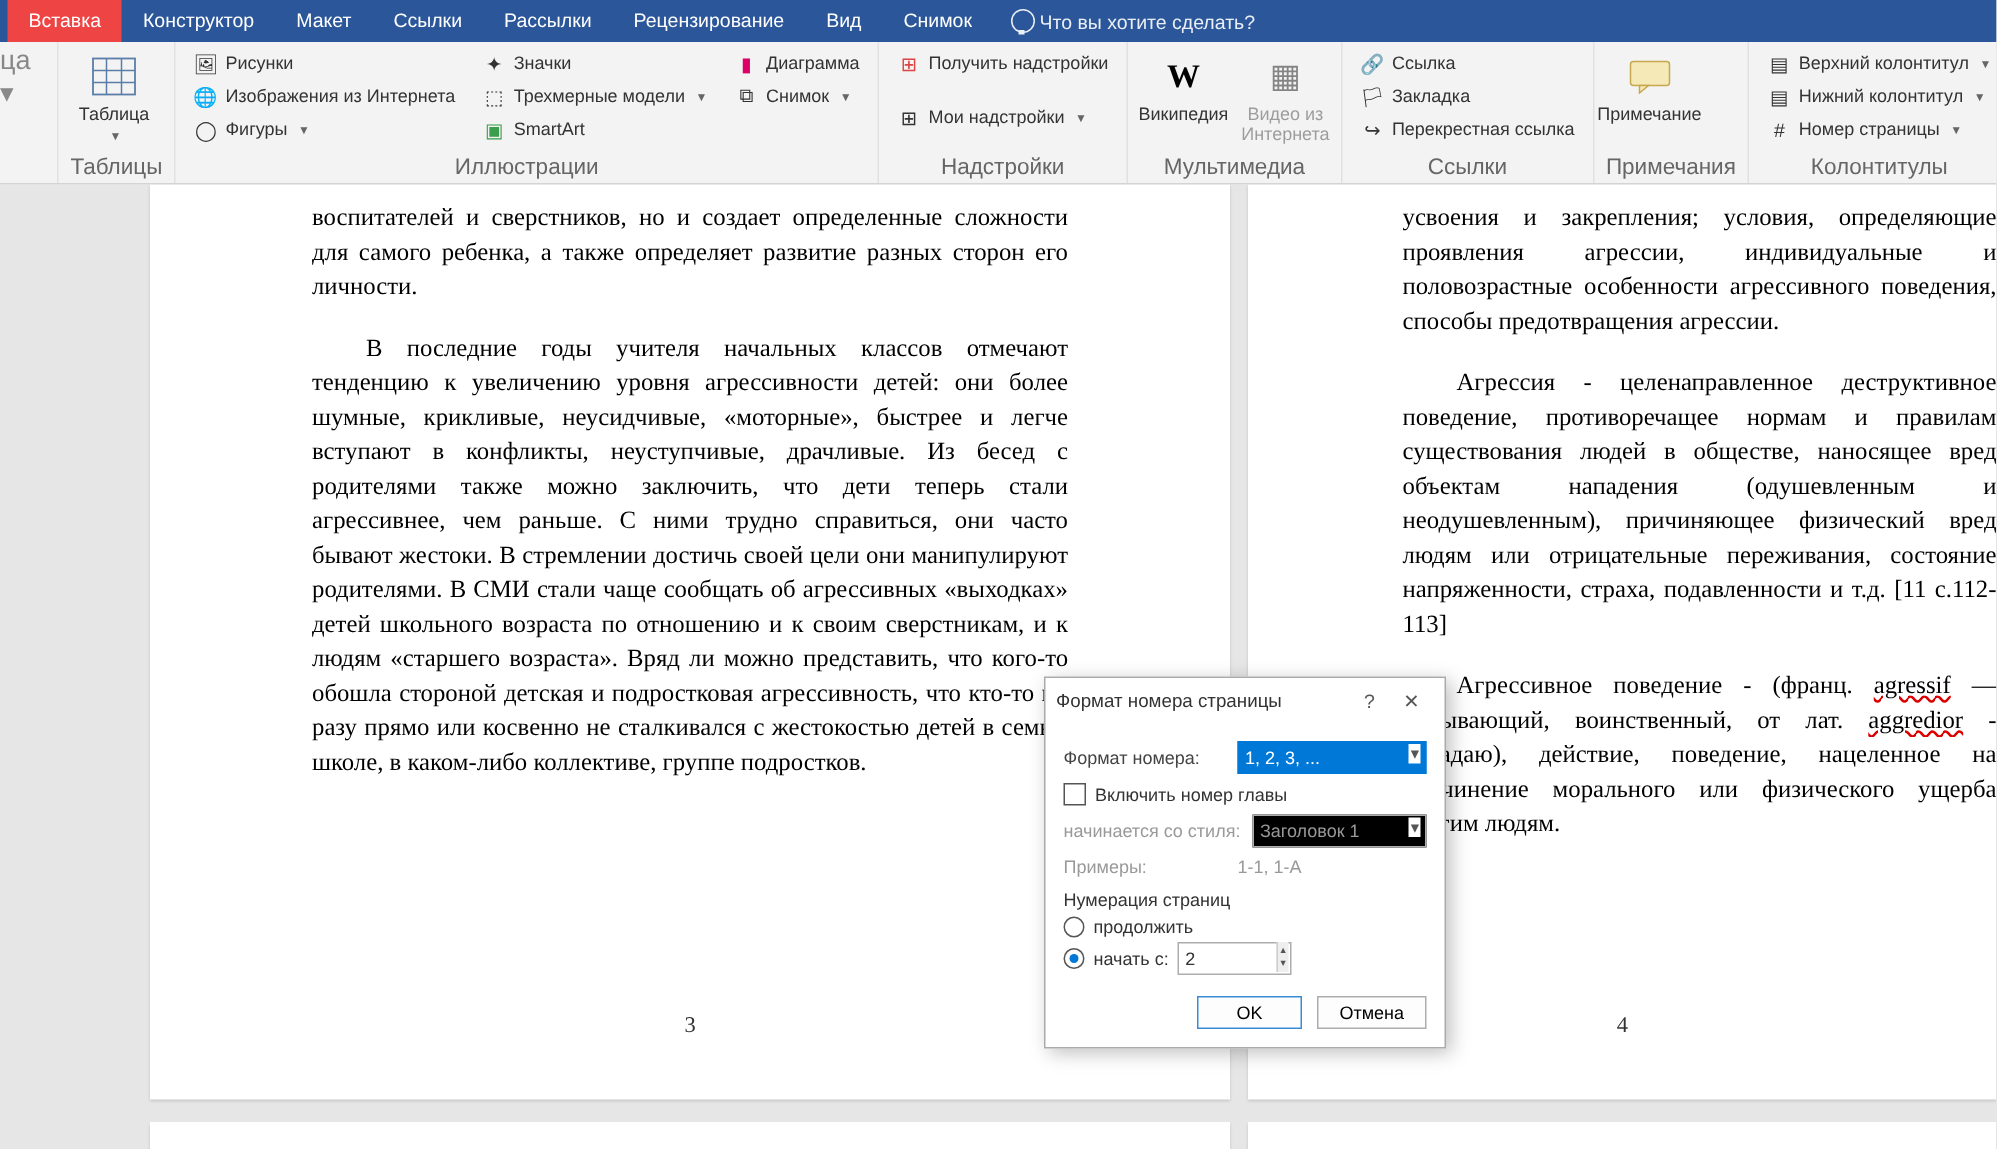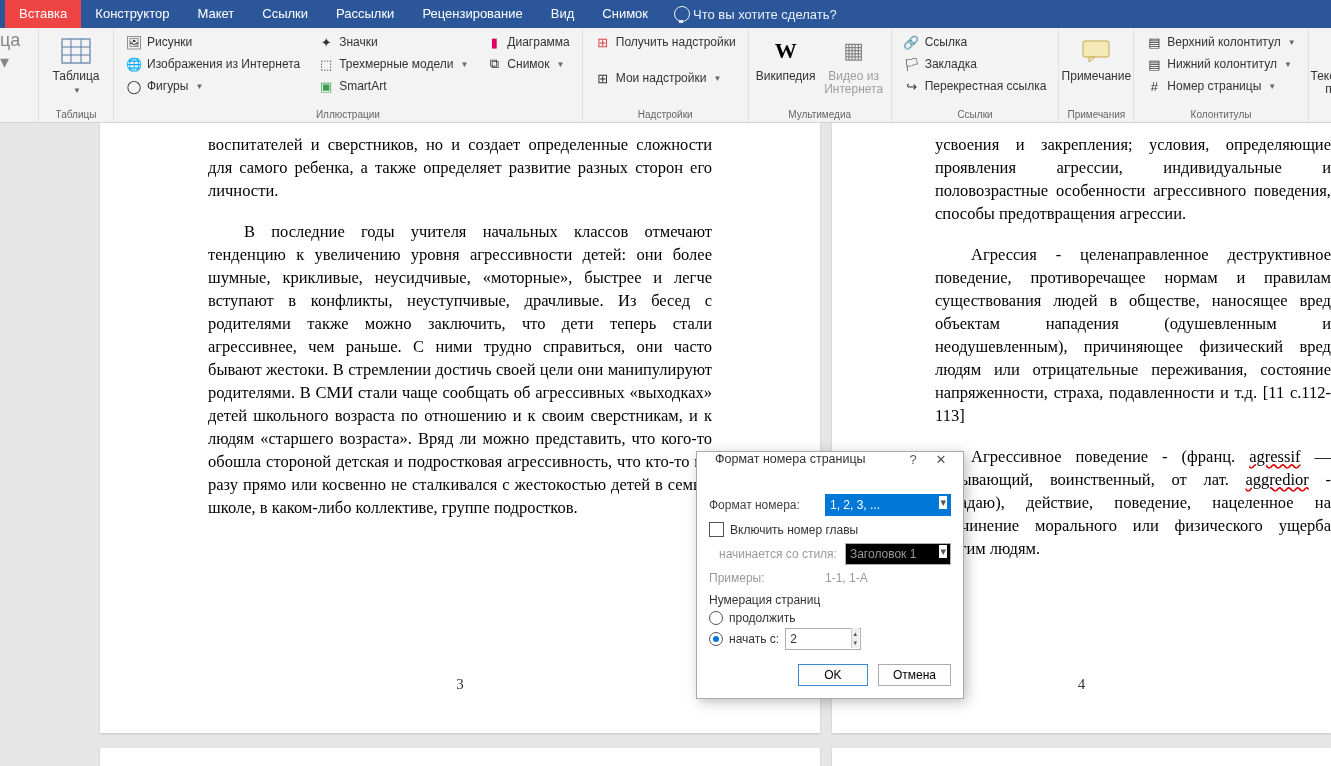--- a/index.html
+++ b/index.html
@@ -4,21 +4,21 @@
 <style>
 html,body{margin:0;padding:0;font-family:"Segoe UI",Tahoma,sans-serif;font-size:13px;background:#e6e6e6;overflow:hidden;width:1331px;height:766px}
 .tabs{background:#2b579a;color:#fff;display:flex;align-items:center;height:28px;padding:0 5px;gap:0}
 .tab{padding:0 14px;height:28px;line-height:28px;cursor:pointer;font-size:13px}
 .tab.active{background:#ef4444}
 .tell-me-wrap{display:flex;align-items:center;gap:3px;margin-left:12px;opacity:.9}
 .bulb{display:inline-block;width:14px;height:14px;border:1.3px solid #fff;border-radius:50%;position:relative}
 .bulb::after{content:"";position:absolute;left:4px;bottom:-2px;width:4px;height:3px;background:#fff}
 .ribbon{background:#f3f3f3;border-bottom:1px solid #d4d4d4;display:flex;height:94px}
 .group{border-right:1px solid #e1e1e1;padding:3px 8px 0 8px;display:flex;flex-direction:column;justify-content:space-between}
-.group-label{text-align:center;font-size:10px;color:#666;padding-bottom:2px}
+.group-label{text-align:center;font-size:15px;color:#666;padding-bottom:2px}
 .group-body{display:flex;gap:10px;flex:1;align-items:flex-start}
 .big-btn{display:flex;flex-direction:column;align-items:center;width:58px;padding-top:4px;cursor:pointer;gap:3px}
 .big-btn.disabled{opacity:.45;cursor:default}
 .big-btn .lbl{font-size:12px;color:#333;text-align:center;line-height:13px}
 .col{display:flex;flex-direction:column;gap:4px;padding-top:2px}
 .small-btn{display:flex;align-items:center;gap:5px;padding:1px 4px;cursor:pointer;font-size:12px;color:#333;white-space:nowrap}
 .drop{font-size:8px;color:#666;margin-left:2px}
 .icon{width:16px;height:16px;display:inline-flex;align-items:center;justify-content:center;font-size:13px}
 .icon-lg{width:32px;height:32px;display:inline-flex;align-items:center;justify-content:center;font-size:22px}
 .workspace{position:relative;height:644px;background:#e6e6e6;overflow:hidden}
@@ -26,21 +26,21 @@
 .pg1{left:100px;top:0;width:720px;height:610px}
 .pg2{left:832px;top:0;width:499px;height:610px}
 .pg3{left:100px;top:625px;width:720px;height:141px}
 .pg4{left:832px;top:625px;width:499px;height:141px}
 .doc-text{font-family:"Times New Roman",serif;font-size:16.5px;color:#000;line-height:23px;text-align:justify;padding:0 108px 0 108px}
 .pg2 .doc-text,.pg4 .doc-text{padding:0 0 0 103px}
 .indent{text-indent:36px}
 .pnum{font-family:"Times New Roman",serif;font-size:15px;color:#333;text-align:center;position:absolute;left:0;right:0}
 .redu{text-decoration:underline;text-decoration-style:wavy;text-decoration-color:#d00}
 .dialog{position:absolute;left:696px;top:328px;width:266px;background:#fff;border:1px solid #aaa;box-shadow:3px 3px 12px rgba(0,0,0,.25);font-size:12px;color:#333}
-.dlg-title{display:flex;height:30px;padding:0 8px 0 18px}
+.dlg-title{display:flex;align-items:center;height:30px;padding:0 8px 0 7px}
 .dlg-title .t{flex:1;font-size:12.5px}
 .dlg-title .hlp,.dlg-title .cls{width:28px;text-align:center;cursor:pointer;font-size:13px;color:#555}
 .dlg-body{padding:6px 12px 12px 12px}
 .row{display:flex;align-items:center;margin:6px 0;gap:8px}
 .row .lab{color:#444;min-width:108px}
 .row .lab.dim{color:#999}
 .sel{flex:1;height:20px;border:1px solid #adadad;background:#000000;font-size:12px;padding:0 4px;position:relative;display:flex;align-items:center}
 .sel.hl{background:#0078d7;color:#fff;border-color:#0078d7}
 .sel::after{content:"▾";position:absolute;right:3px;top:1px;color:#555;font-size:11px;background:#fff;padding:0 1px}
 .sel.hl::after{color:#555}
@@ -295,21 +295,21 @@
       <div class="row">
         <span class="lab">Формат номера:</span>
         <div class="sel hl">
             <span>1, 2, 3, ...</span>
           </div>
       </div>
       <div class="row" style="gap:6px">
         <span class="chk"></span>
         <span>Включить номер главы</span>
       </div>
-      <div class="row" style="margin-left:10px">
+      <div class="row" style="margin-left:0">
         <span class="lab dim">начинается со стиля:</span>
         <div class="sel dim">
             <span>Заголовок 1</span>
           </div>
       </div>
       <div class="row" style="">
         <span class="lab dim">Примеры:</span>
         <span style="color:#999">1-1, 1-A</span>
       </div>
 

